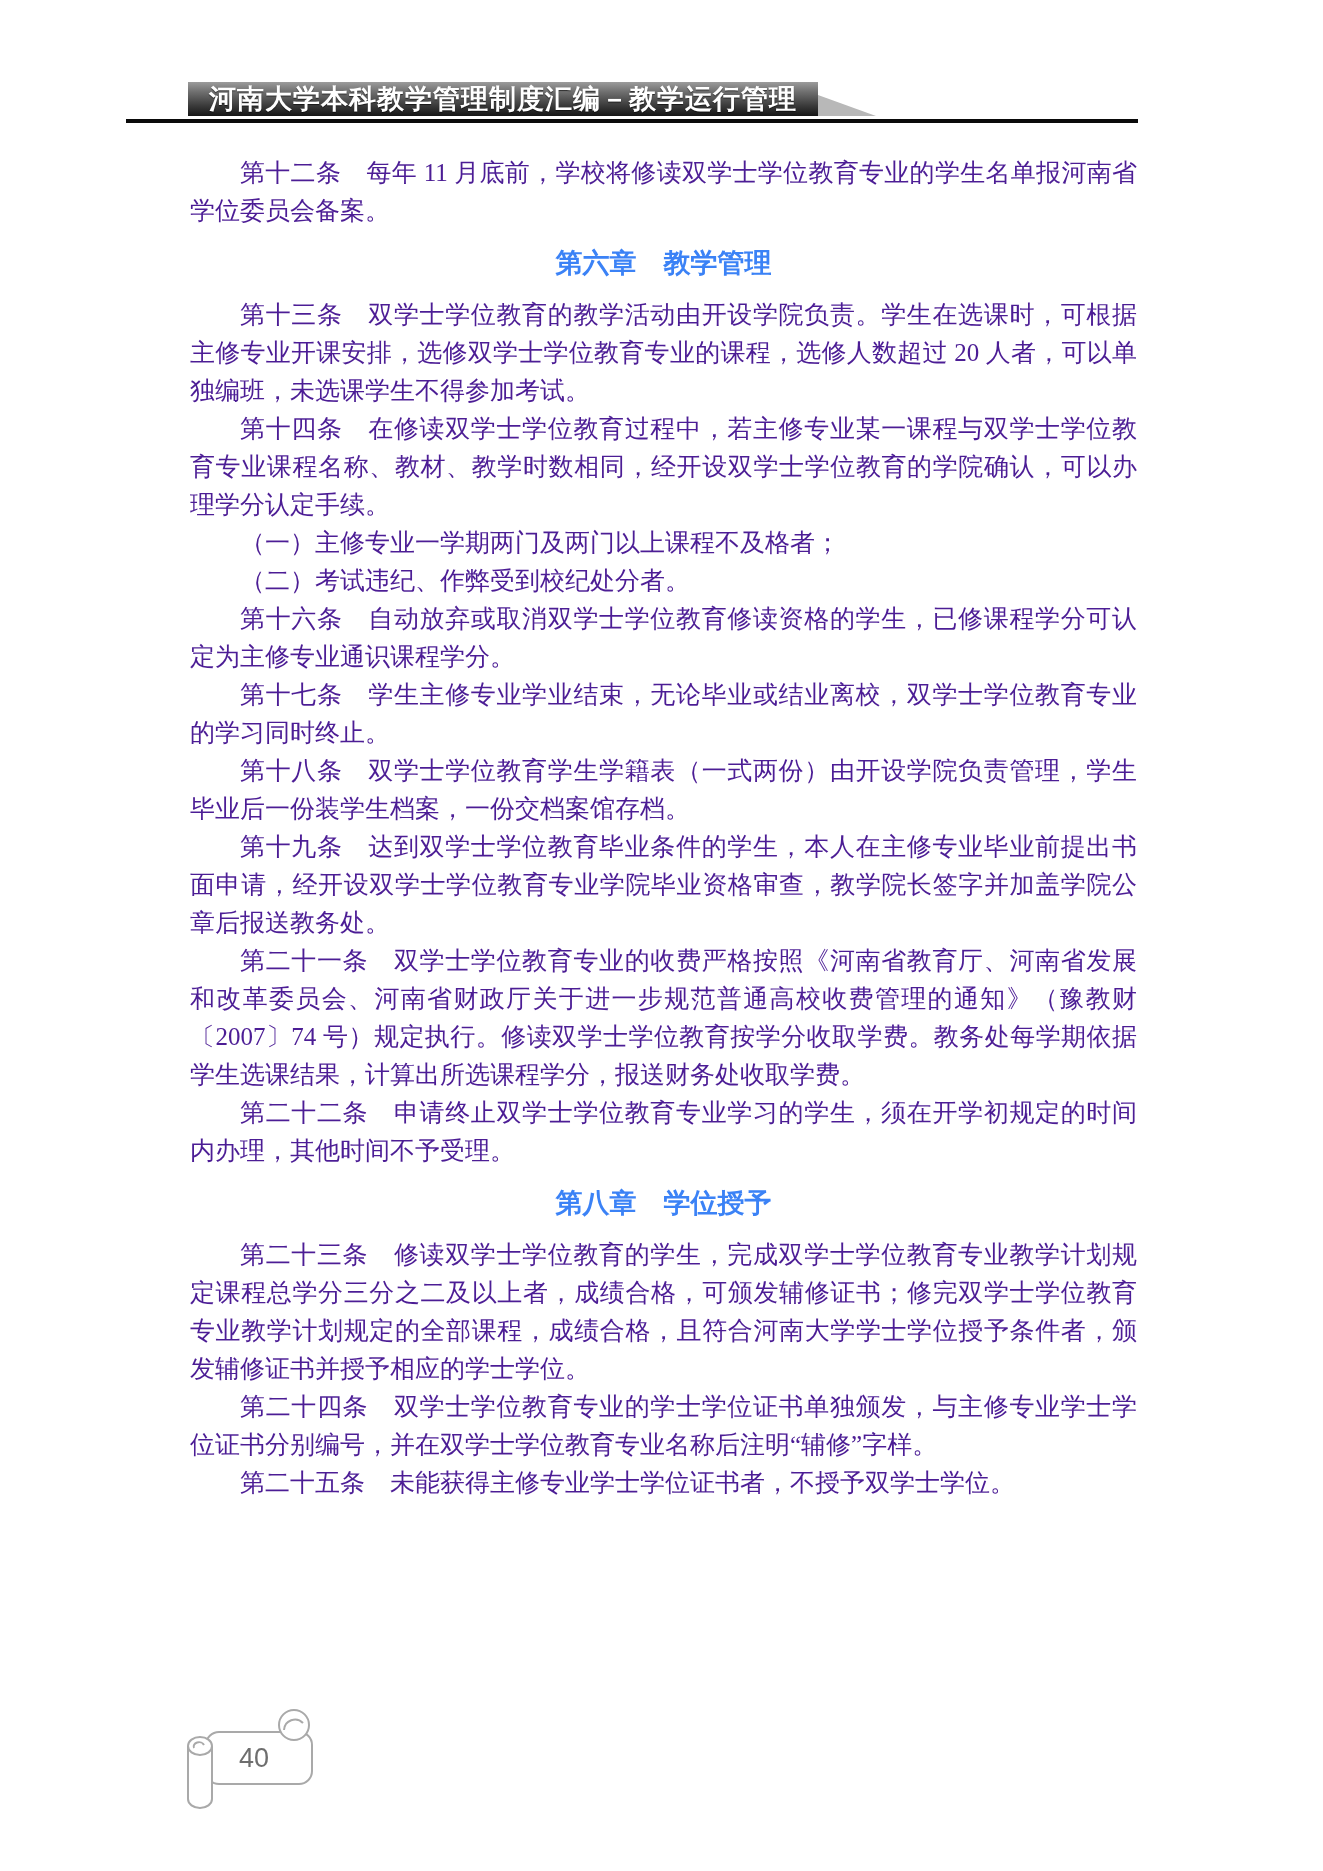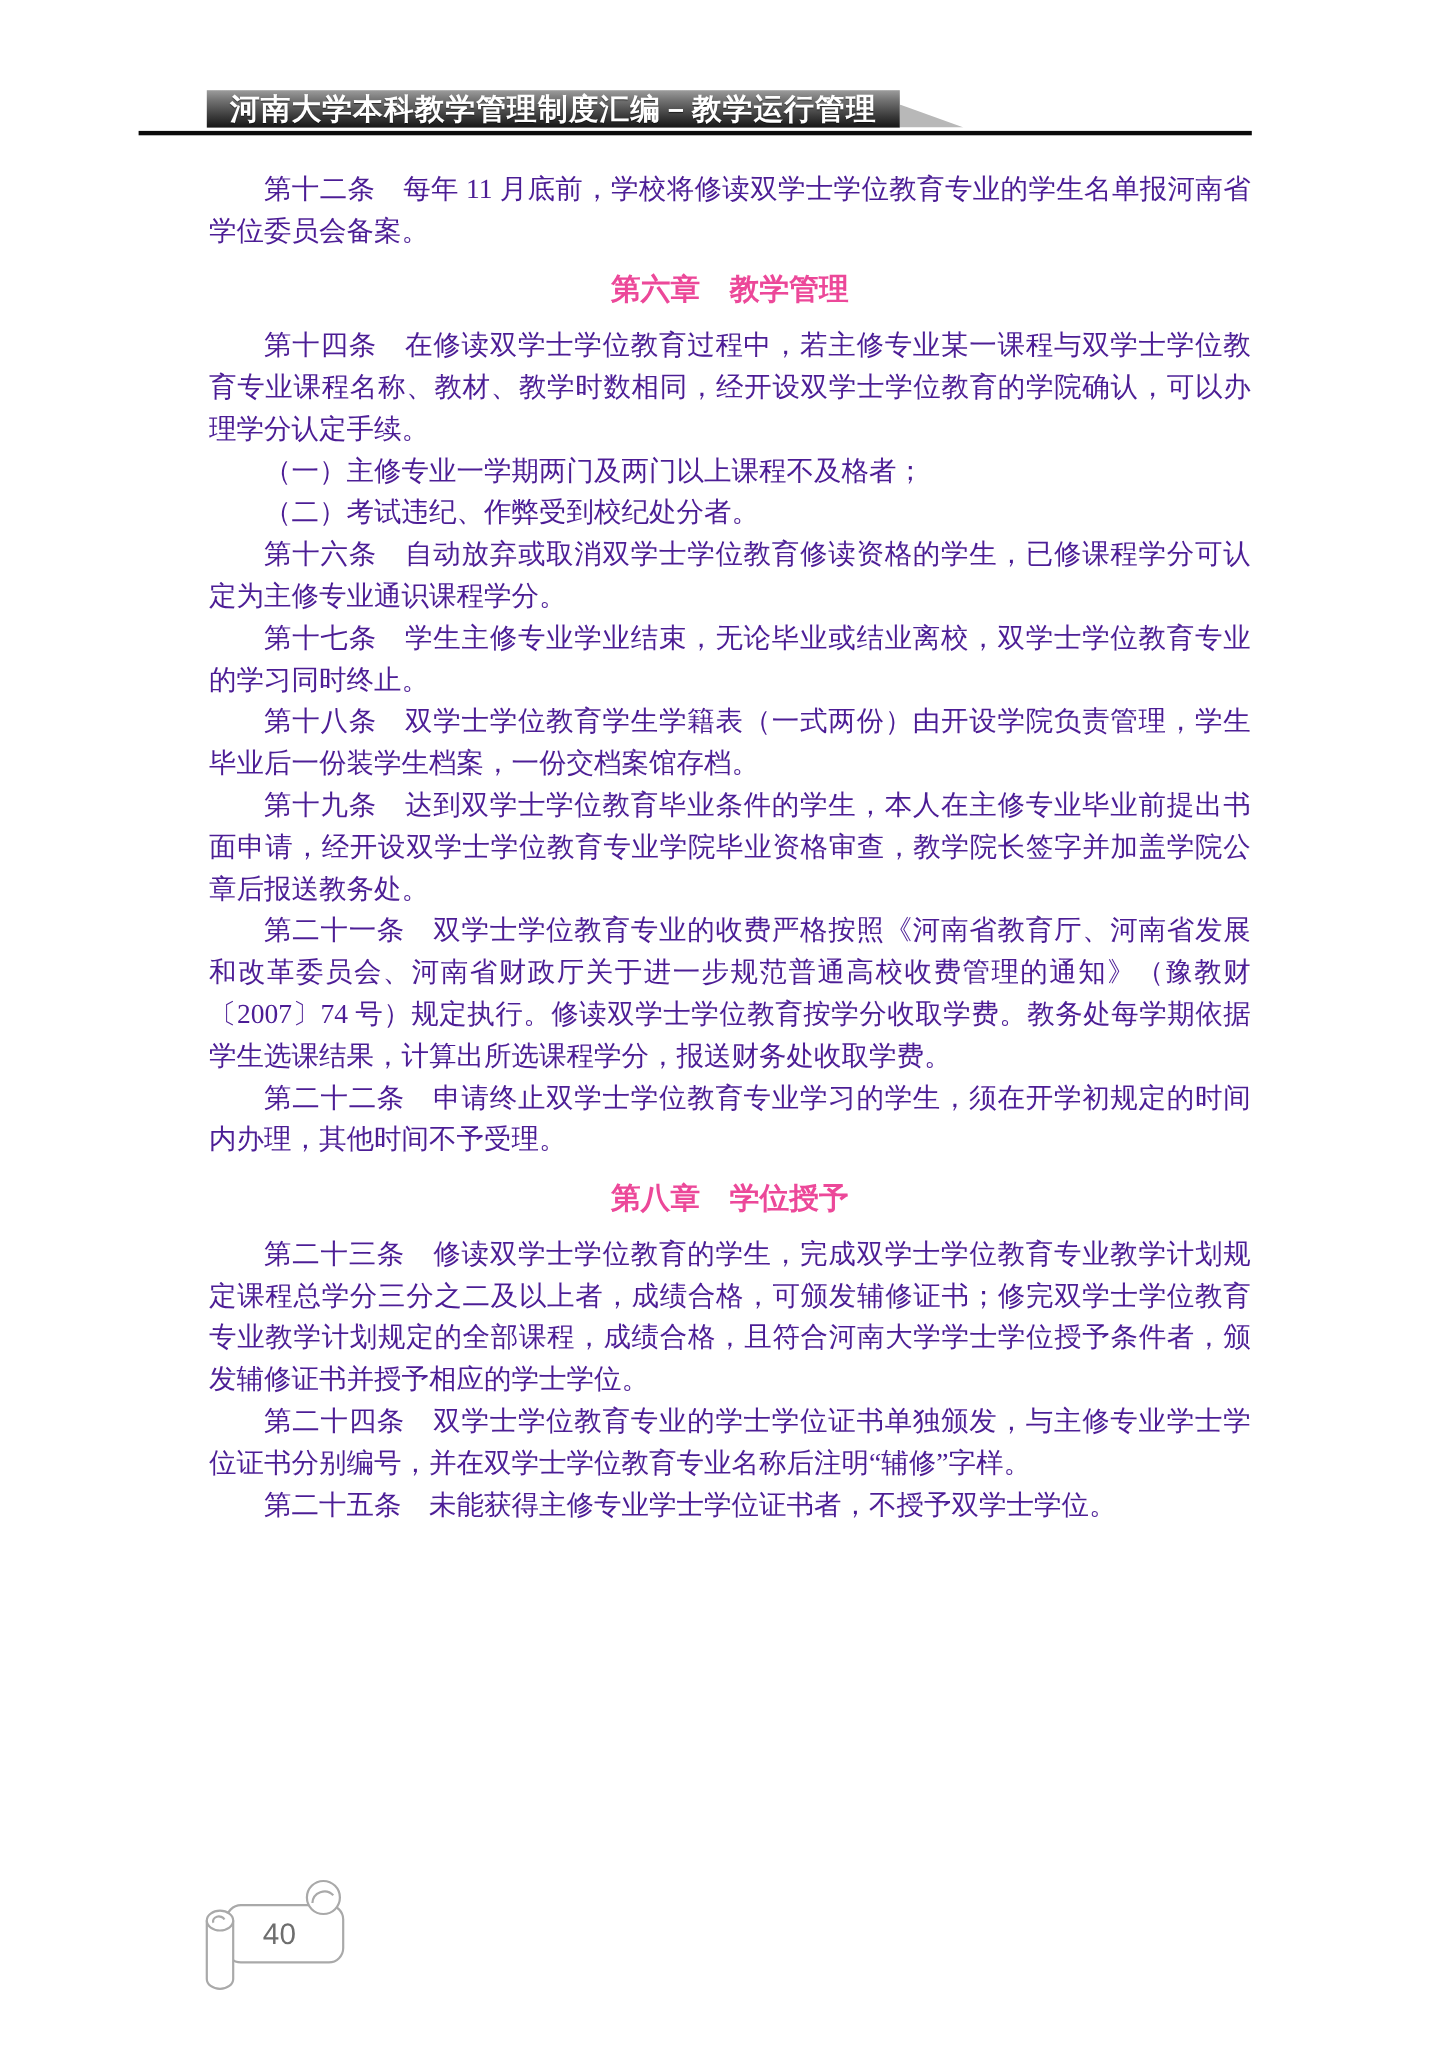--- a/index.html
+++ b/index.html
@@ -68,21 +68,21 @@
     color: #4c1d95;
     font-family: "Liberation Serif", "DejaVu Serif", serif;
   }
   .chapter-heading {
     margin: 14px 0;
     font-size: 27px;
     line-height: 38px;
     font-weight: bold;
     text-align: center;
     text-indent: 0;
-    color: #ec4899;
+    color: #3b82f6;
     font-family: "Liberation Sans", "DejaVu Sans", sans-serif;
   }
 
   
   .page-scroll {
     position: absolute;
     left: 180px;
     top: 1706px;
     width: 170px;
     height: 125px;
@@ -102,20 +102,21 @@
 
 <svg class="banner-arrow" viewBox="0 0 58 21" preserveAspectRatio="none" aria-hidden="true">
   <polygon points="0,0 58,21 0,21" fill="#b8b8b8"></polygon>
 </svg>
 
 <div class="header-rule"></div>
 
 <div class="document-body">
     <p class="body-paragraph">第十二条　每年 11 月底前，学校将修读双学士学位教育专业的学生名单报河南省学位委员会备案。</p>
     <h2 class="chapter-heading">第六章　教学管理</h2>
+    <p class="body-paragraph">第十三条　双学士学位教育的教学活动由开设学院负责。学生在选课时，可根据主修专业开课安排，选修双学士学位教育专业的课程，选修人数超过 20 人者，可以单独编班，未选课学生不得参加考试。</p>
     <p class="body-paragraph">第十四条　在修读双学士学位教育过程中，若主修专业某一课程与双学士学位教育专业课程名称、教材、教学时数相同，经开设双学士学位教育的学院确认，可以办理学分认定手续。</p>
     <p class="body-paragraph">（一）主修专业一学期两门及两门以上课程不及格者；</p>
     <p class="body-paragraph">（二）考试违纪、作弊受到校纪处分者。</p>
     <p class="body-paragraph">第十六条　自动放弃或取消双学士学位教育修读资格的学生，已修课程学分可认定为主修专业通识课程学分。</p>
     <p class="body-paragraph">第十七条　学生主修专业学业结束，无论毕业或结业离校，双学士学位教育专业的学习同时终止。</p>
     <p class="body-paragraph">第十八条　双学士学位教育学生学籍表（一式两份）由开设学院负责管理，学生毕业后一份装学生档案，一份交档案馆存档。</p>
     <p class="body-paragraph">第十九条　达到双学士学位教育毕业条件的学生，本人在主修专业毕业前提出书面申请，经开设双学士学位教育专业学院毕业资格审查，教学院长签字并加盖学院公章后报送教务处。</p>
     <p class="body-paragraph">第二十一条　双学士学位教育专业的收费严格按照《河南省教育厅、河南省发展和改革委员会、河南省财政厅关于进一步规范普通高校收费管理的通知》（豫教财〔2007〕74 号）规定执行。修读双学士学位教育按学分收取学费。教务处每学期依据学生选课结果，计算出所选课程学分，报送财务处收取学费。</p>
     <p class="body-paragraph">第二十二条　申请终止双学士学位教育专业学习的学生，须在开学初规定的时间内办理，其他时间不予受理。</p>
     <h2 class="chapter-heading">第八章　学位授予</h2>

